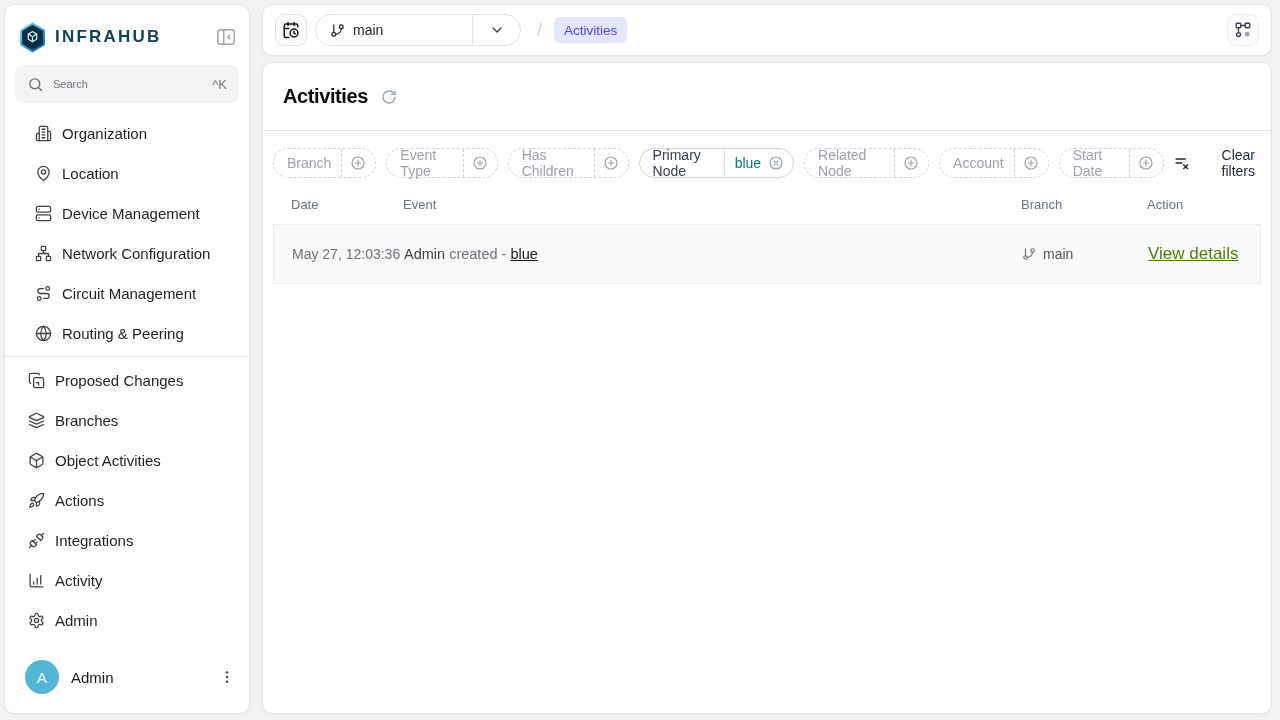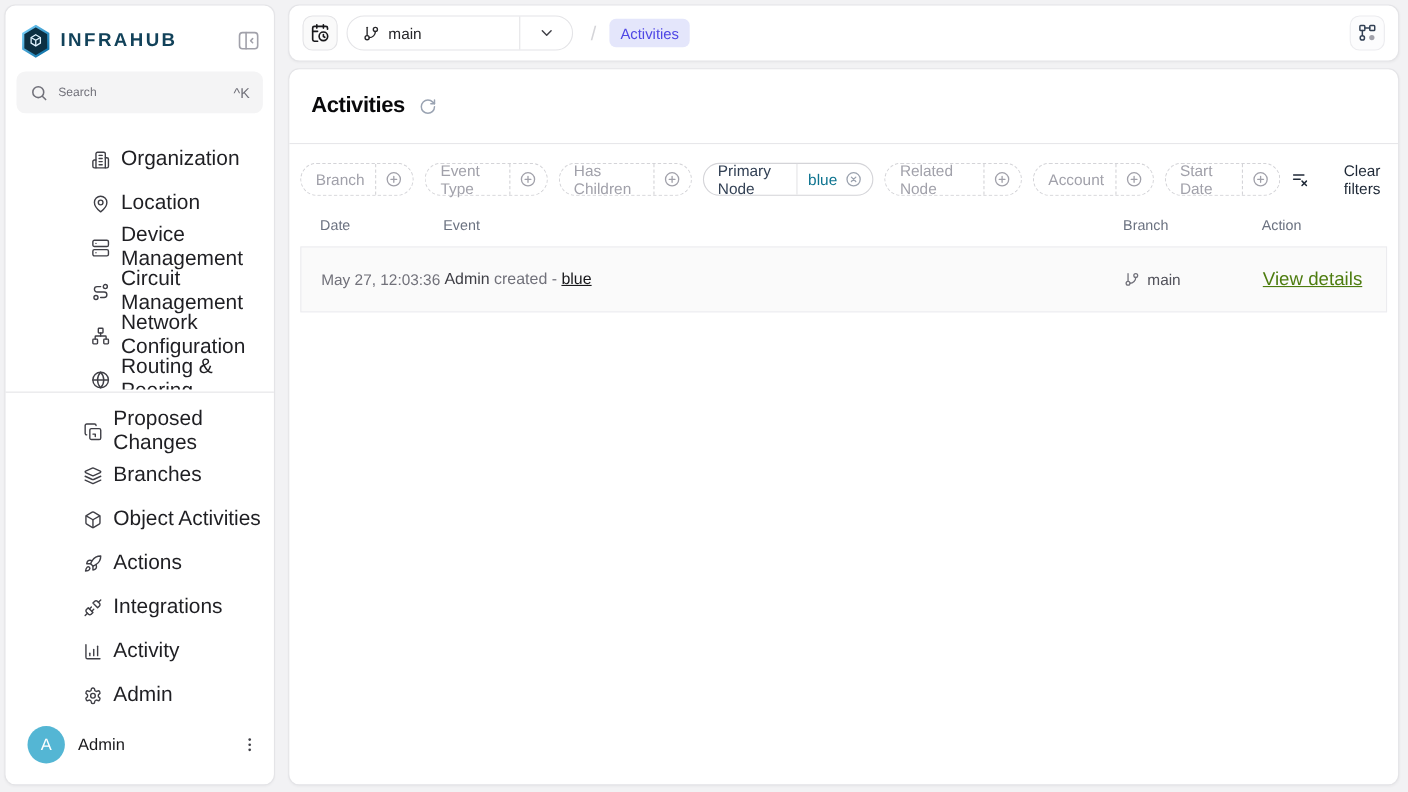--- a/index.html
+++ b/index.html
@@ -15,22 +15,22 @@
   .sb-head { display:flex; align-items:center; height:44px; margin-top:10px; padding:0 12px 0 14px; }
   .brand { display:flex; align-items:center; gap:9px; flex:1; }
   .wordmark { font-size:17px; font-weight:800; letter-spacing:2.2px; color:#12425a; }
   .collapse-btn { color:#a1a1aa; cursor:pointer; }
   .search { margin:6px 10px 0 10px; height:38px; background:#f4f4f5; border-radius:8px;
     display:flex; align-items:center; padding:0 12px; gap:9px; color:#71717a; cursor:text; }
   .search .ph { flex:1; font-size:11px; color:#71717a; }
   .search .kbd { font-size:13px; color:#71717a; }
   .menu1 { position:absolute; left:0; top:120px; height:229px; width:100%; overflow:hidden; }
   .menu2 { position:absolute; left:0; top:367px; width:100%; }
-  .mitem { height:40px; display:flex; align-items:center; gap:10px; padding-left:30px;
-    font-size:19px; color:#1f1f23; cursor:pointer;margin-left:48px; }
+  .mitem { height:40px; display:flex; align-items:flex-start; gap:10px; padding-left:30px;
+    font-size:15px; color:#1f1f23; cursor:pointer; }
   .menu2 .mitem { padding-left:23px; }
   .mitem .ic { color:#3f3f46; width:17px; height:17px; flex:0 0 17px; }
   .sb-divider { position:absolute; left:0; top:351px; width:100%; height:0; border-top:1px solid #e4e4e7; }
   .sb-footer { position:absolute; left:0; bottom:14px; width:100%; height:44px;
     display:flex; align-items:center; padding:0 14px 0 20px; gap:12px; }
   .avatar { width:34px; height:34px; border-radius:50%; background:#54b6d4; color:#fff;
     display:flex; align-items:center; justify-content:center; font-size:15px; }
   .uname { flex:1; font-size:15px; color:#18181b; }
   .kebab { color:#3f3f46; cursor:pointer; }
 
@@ -154,38 +154,38 @@
           <rect x="2" y="2" width="20" height="8" rx="2"></rect>
             <rect x="2" y="14" width="20" height="8" rx="2"></rect>
           <path d="M6 6h.01M6 18h.01"></path>
         </svg>
         </span>
       <span>Device Management</span>
     </div>
     <div class="mitem">
       <span class="ic">
         <svg width="17" height="17" viewBox="0 0 24 24" fill="none" stroke="currentColor" stroke-width="1.8" stroke-linecap="round" stroke-linejoin="round">
-          <circle cx="18" cy="5" r="2.6"></circle>
-            <circle cx="6" cy="19" r="2.6"></circle>
-          <path d="M12 19h4.5a3.5 3.5 0 0 0 0-7h-9a3.5 3.5 0 0 1 0-7H12"></path>
-        </svg>
-        </span>
-      <span>Circuit Management</span>
-    </div>
-    <div class="mitem">
-      <span class="ic">
-        <svg width="17" height="17" viewBox="0 0 24 24" fill="none" stroke="currentColor" stroke-width="1.8" stroke-linecap="round" stroke-linejoin="round">
           <rect x="9" y="2" width="6" height="6" rx="1"></rect>
             <rect x="2" y="16" width="6" height="6" rx="1"></rect>
           <rect x="16" y="16" width="6" height="6" rx="1"></rect>
           <path d="M5 16v-3a1 1 0 0 1 1-1h12a1 1 0 0 1 1 1v3"></path>
             <path d="M12 12V8"></path>
         </svg>
         </span>
       <span>Network Configuration</span>
+    </div>
+    <div class="mitem">
+      <span class="ic">
+        <svg width="17" height="17" viewBox="0 0 24 24" fill="none" stroke="currentColor" stroke-width="1.8" stroke-linecap="round" stroke-linejoin="round">
+          <circle cx="18" cy="5" r="2.6"></circle>
+            <circle cx="6" cy="19" r="2.6"></circle>
+          <path d="M12 19h4.5a3.5 3.5 0 0 0 0-7h-9a3.5 3.5 0 0 1 0-7H12"></path>
+        </svg>
+        </span>
+      <span>Circuit Management</span>
     </div>
     <div class="mitem">
       <span class="ic">
         <svg width="17" height="17" viewBox="0 0 24 24" fill="none" stroke="currentColor" stroke-width="1.8" stroke-linecap="round" stroke-linejoin="round">
           <circle cx="12" cy="12" r="10"></circle>
             <path d="M12 2a14.5 14.5 0 0 0 0 20 14.5 14.5 0 0 0 0-20"></path>
             <path d="M2 12h20"></path>
         </svg>
         </span>
       <span>Routing &amp; Peering</span>

